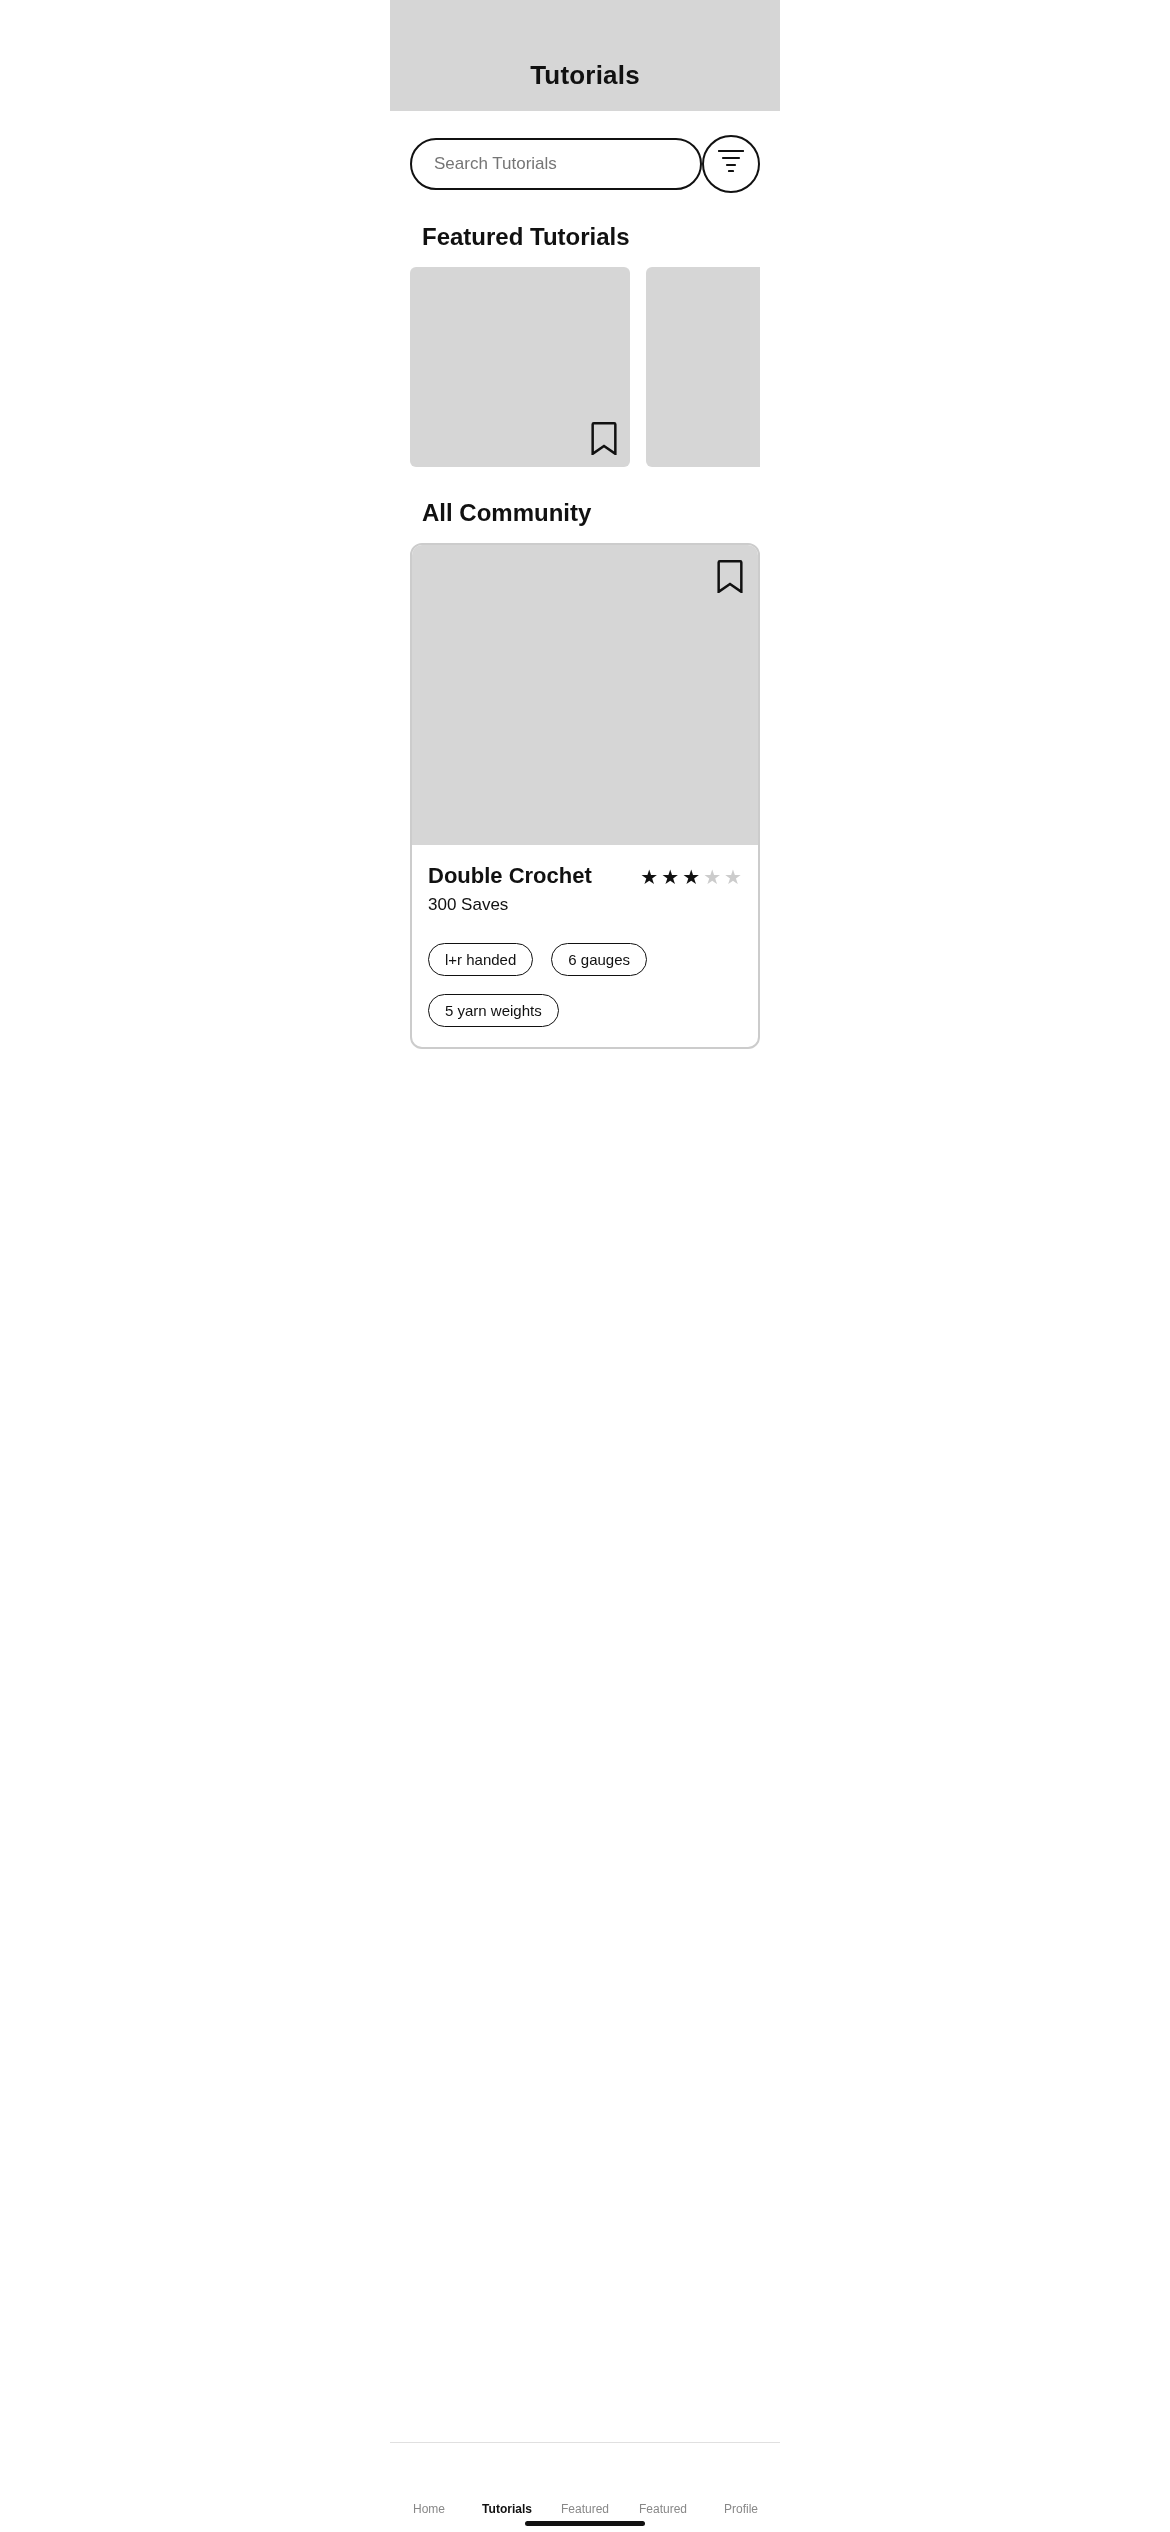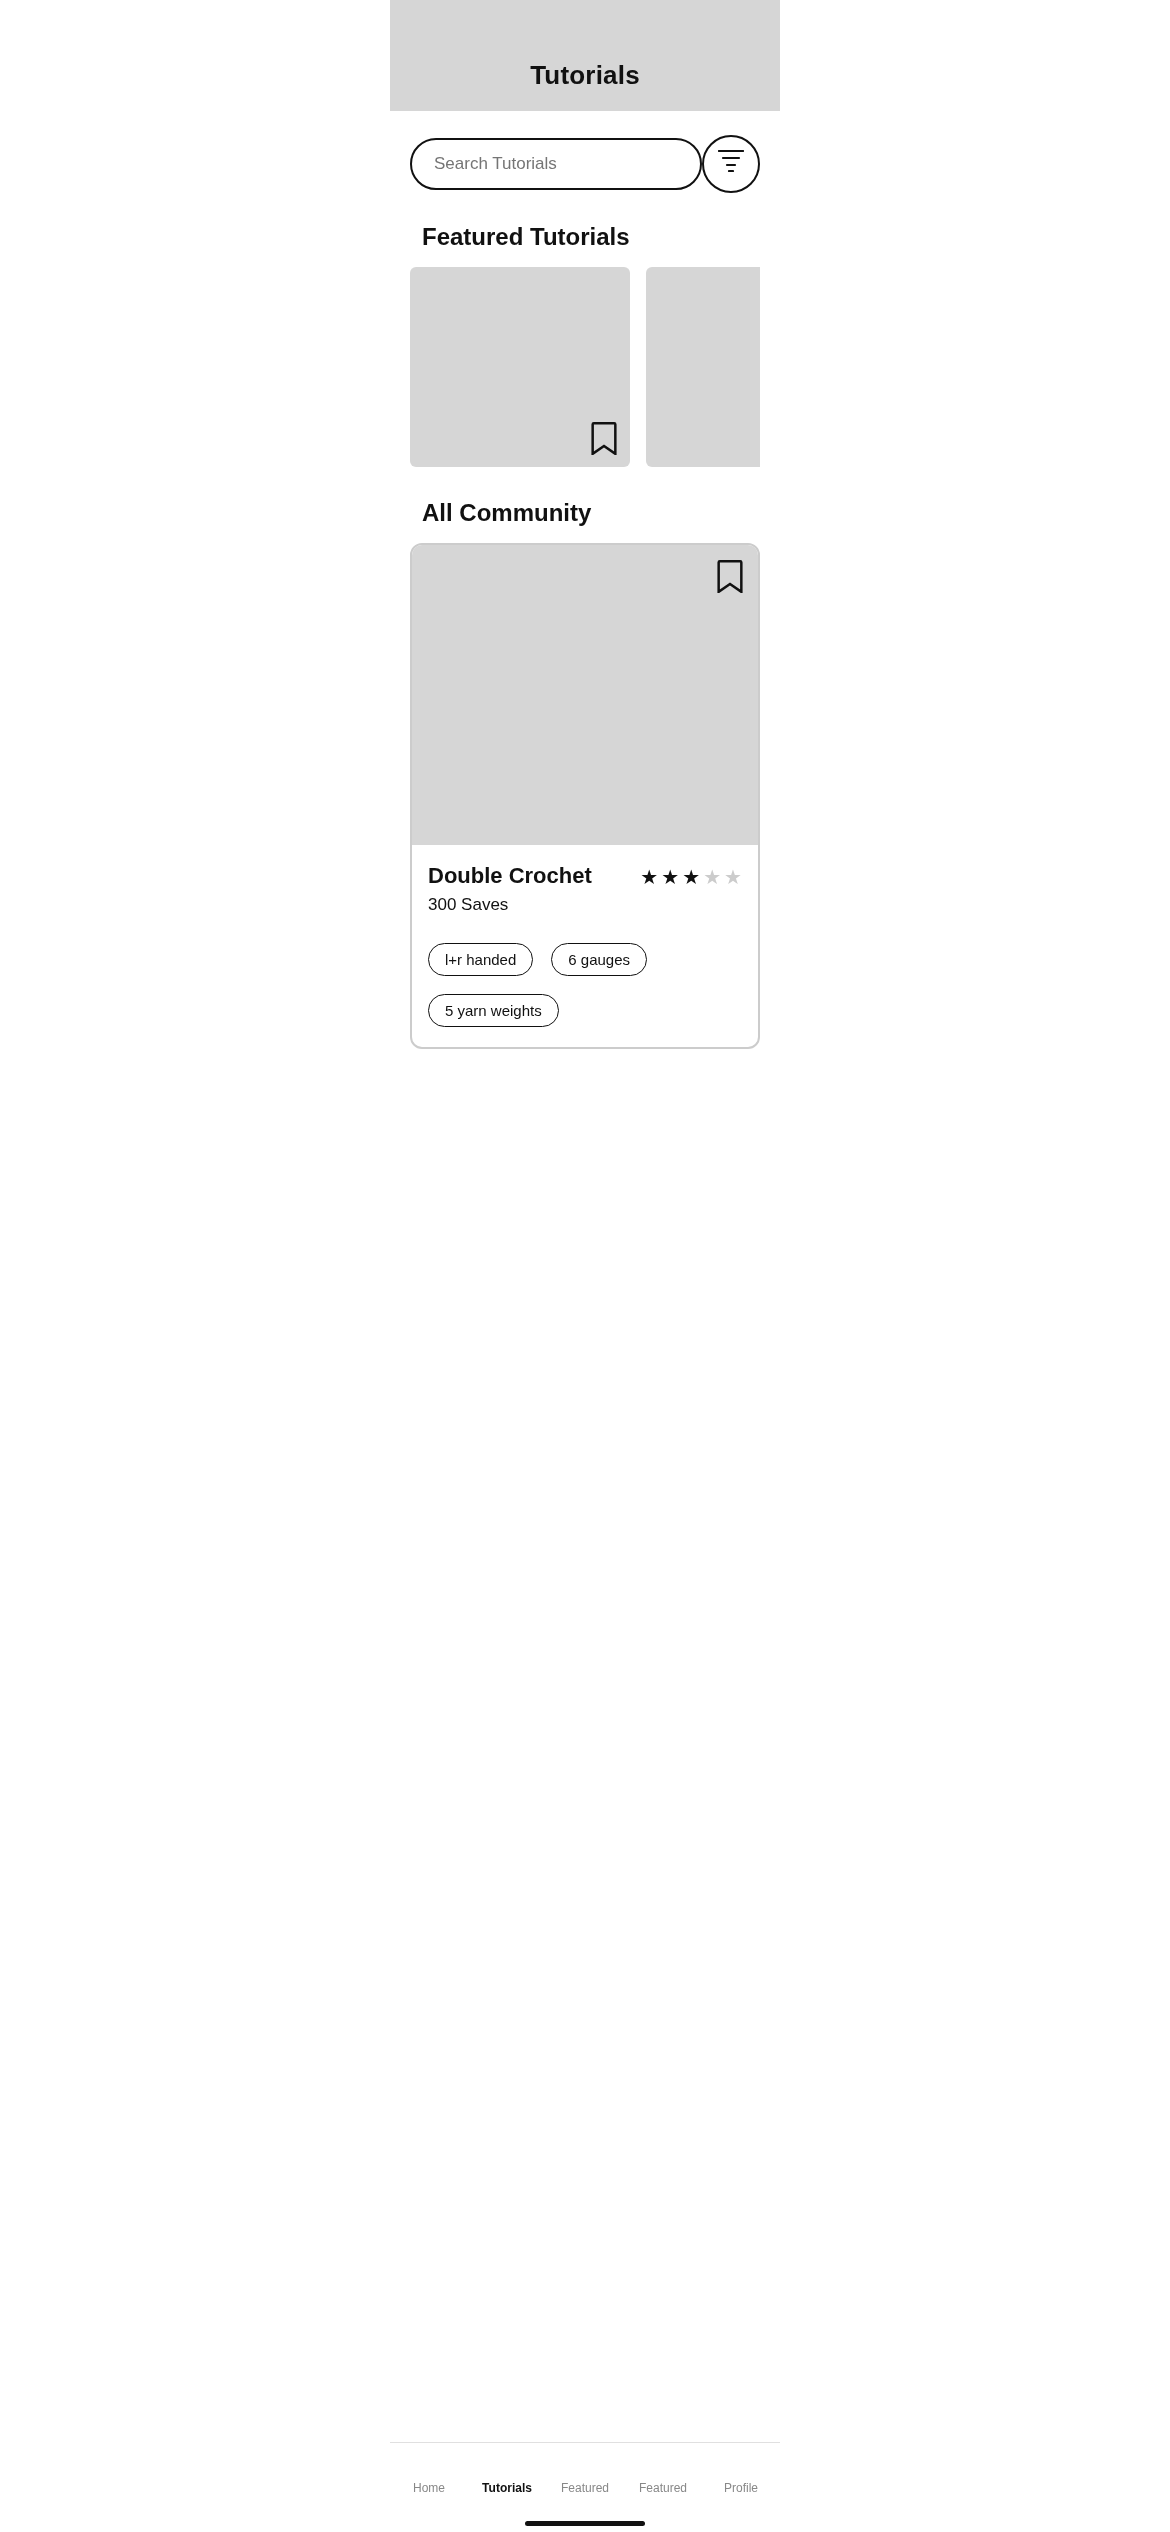--- a/index.html
+++ b/index.html
@@ -206,21 +206,21 @@
     
     .bottom-nav {
       position: fixed;
       bottom: 0;
       left: 50%;
       transform: translateX(-50%);
       width: 390px;
       background: #fff;
       border-top: 1px solid #e0e0e0;
       display: flex;
-      align-items: flex-start;
+      align-items: flex-end;
       height: 90px;
       z-index: 100;
     }
 
     .nav-item {
       flex: 1;
       display: flex;
       flex-direction: column;
       align-items: center;
       justify-content: center;

